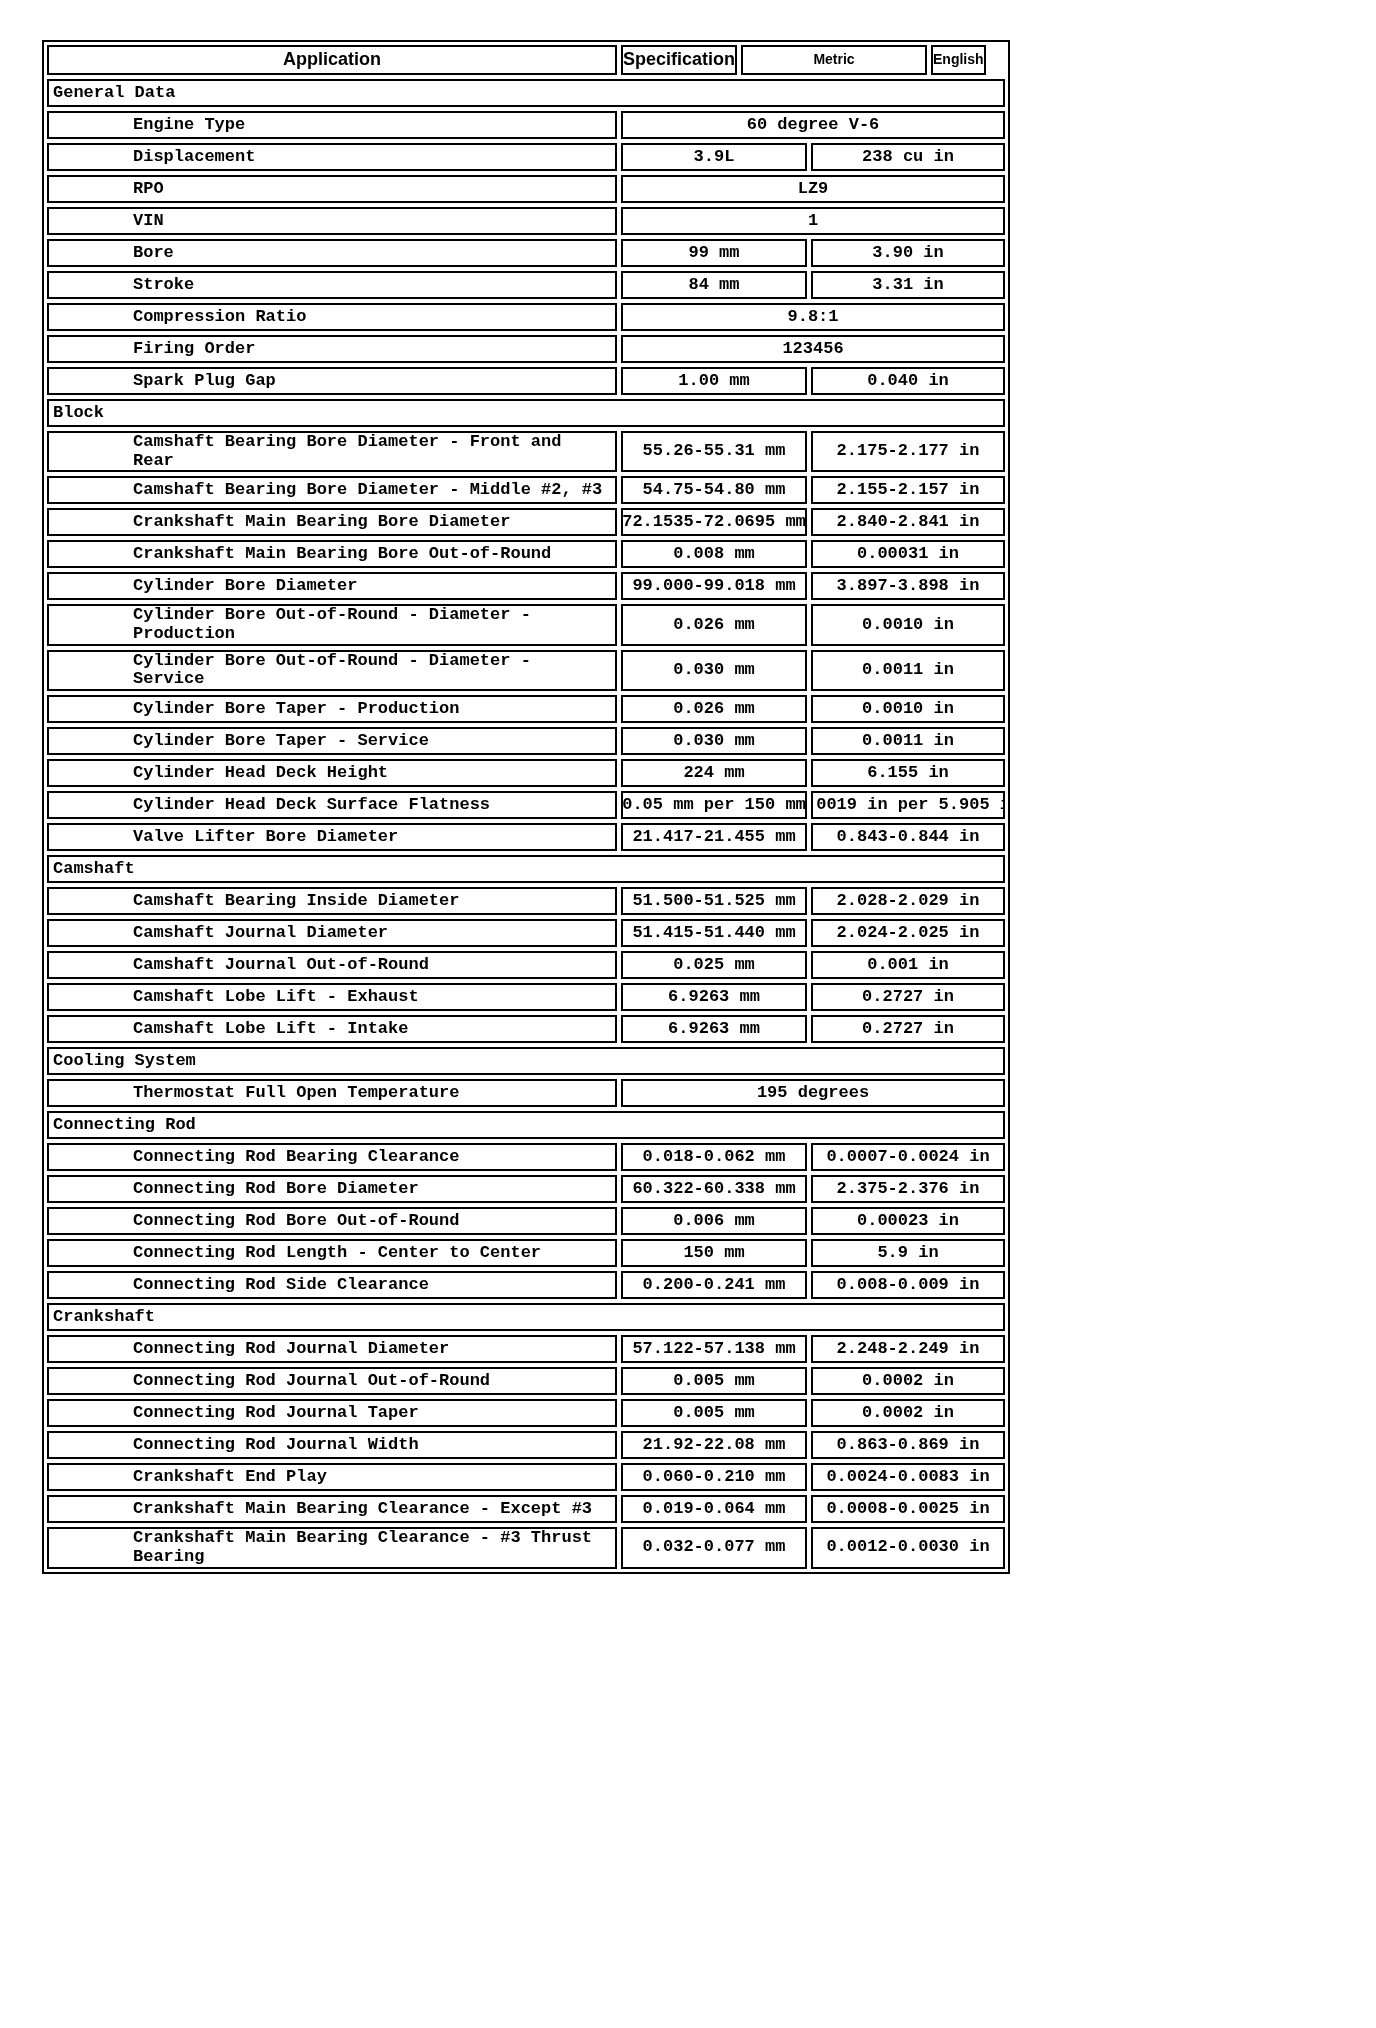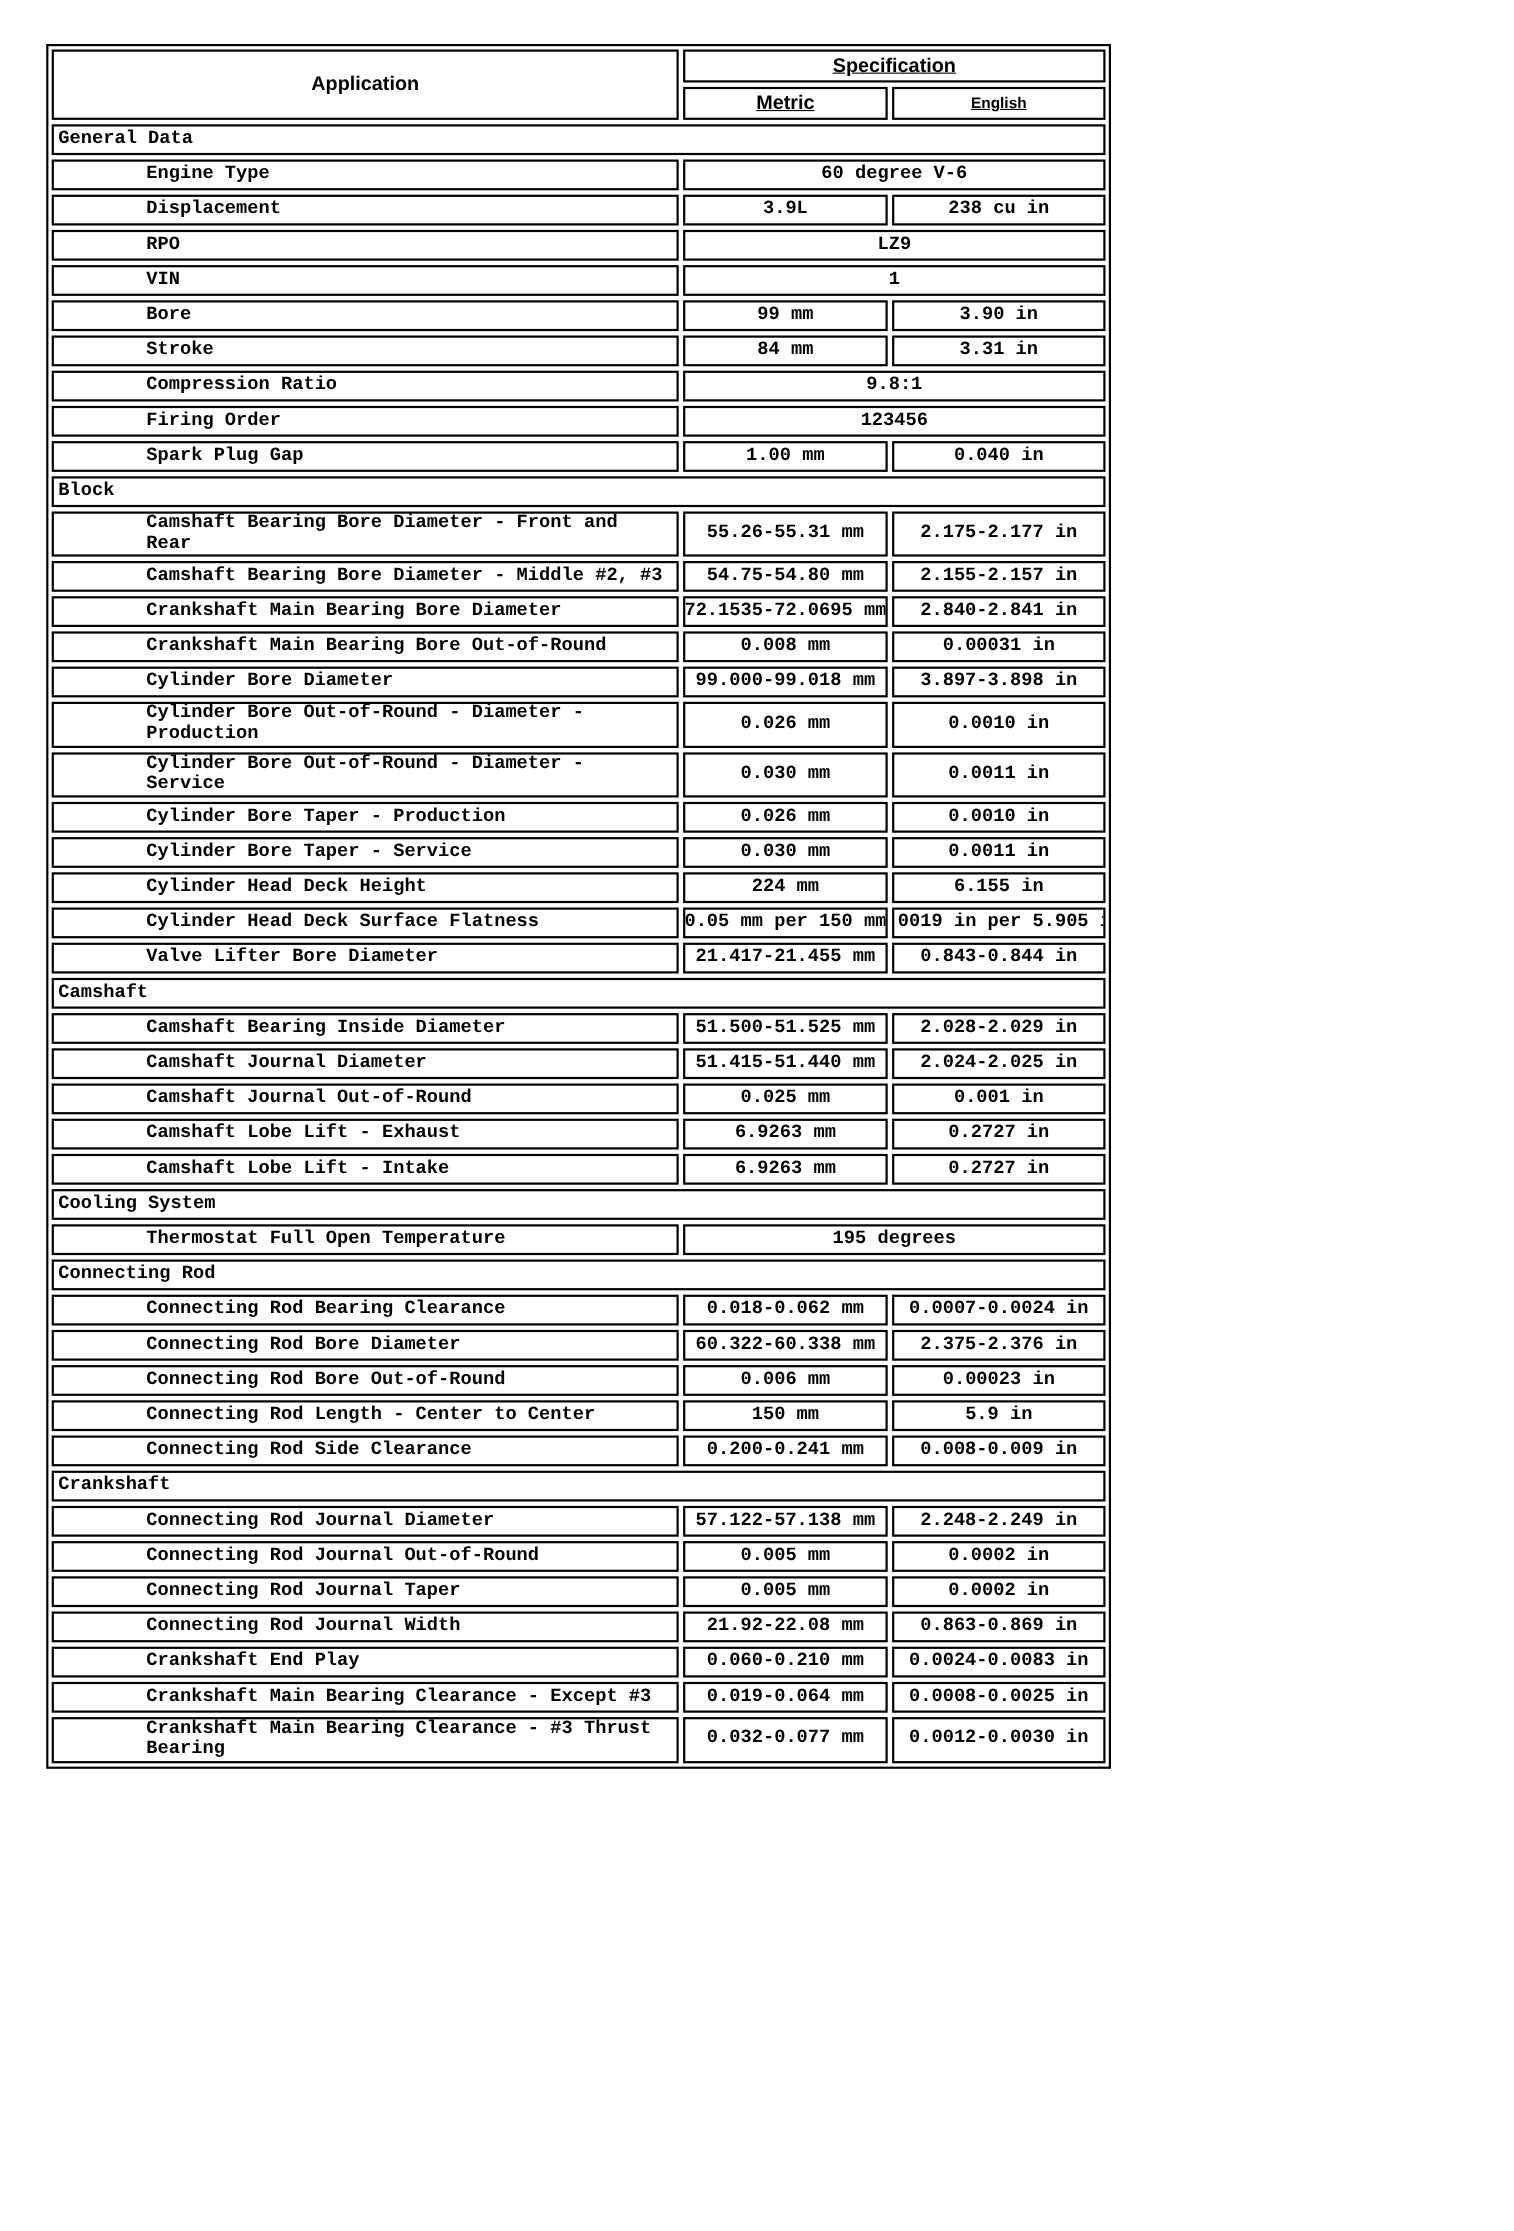--- a/index.html
+++ b/index.html
@@ -35,24 +35,24 @@
   }
   .row { display: flex; gap: 4px; font-family: Liberation Mono, monospace; }
 
   
   .header-row { display: flex; gap: 4px; }
   .app-header-cell {
     flex: 0 0 570px;
     justify-content: center;
     font-size: 18px;
   }
-  .spec-col { flex: 1; display: flex; flex-direction: column; gap: 4px; text-decoration: underline; }
+  .spec-col { flex: 1; display: flex; gap: 4px; }
   .spec-header-cell { min-height: 30px; justify-content: center; font-size: 18px; }
   .spec-sub { display: flex; gap: 4px; }
-  .metric-header-cell { flex: 0 0 186px; min-height: 30px; justify-content: center; font-size: 18px; }
+  .metric-header-cell { flex: 0 0 186px; min-height: 30px; justify-content: center; font-size: 14px; }
   .english-header-cell { flex: 1; min-height: 30px; justify-content: center; font-size: 14px; }
 
   
   .section-cell { flex: 1; padding-left: 4px; }
   .app-cell { flex: 0 0 570px; padding-left: 84px; padding-right: 4px; }
   .value-cell {
     justify-content: center;
     text-align: center;
     white-space: nowrap;
     overflow: hidden;

